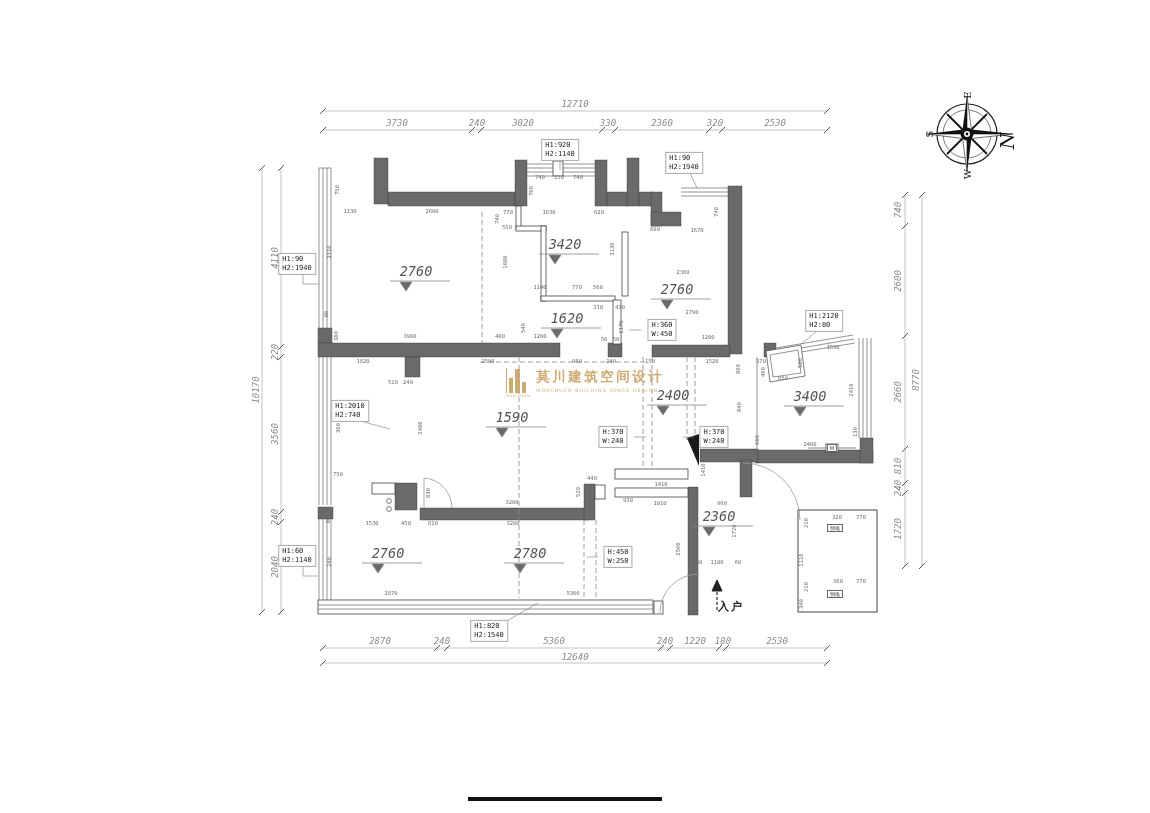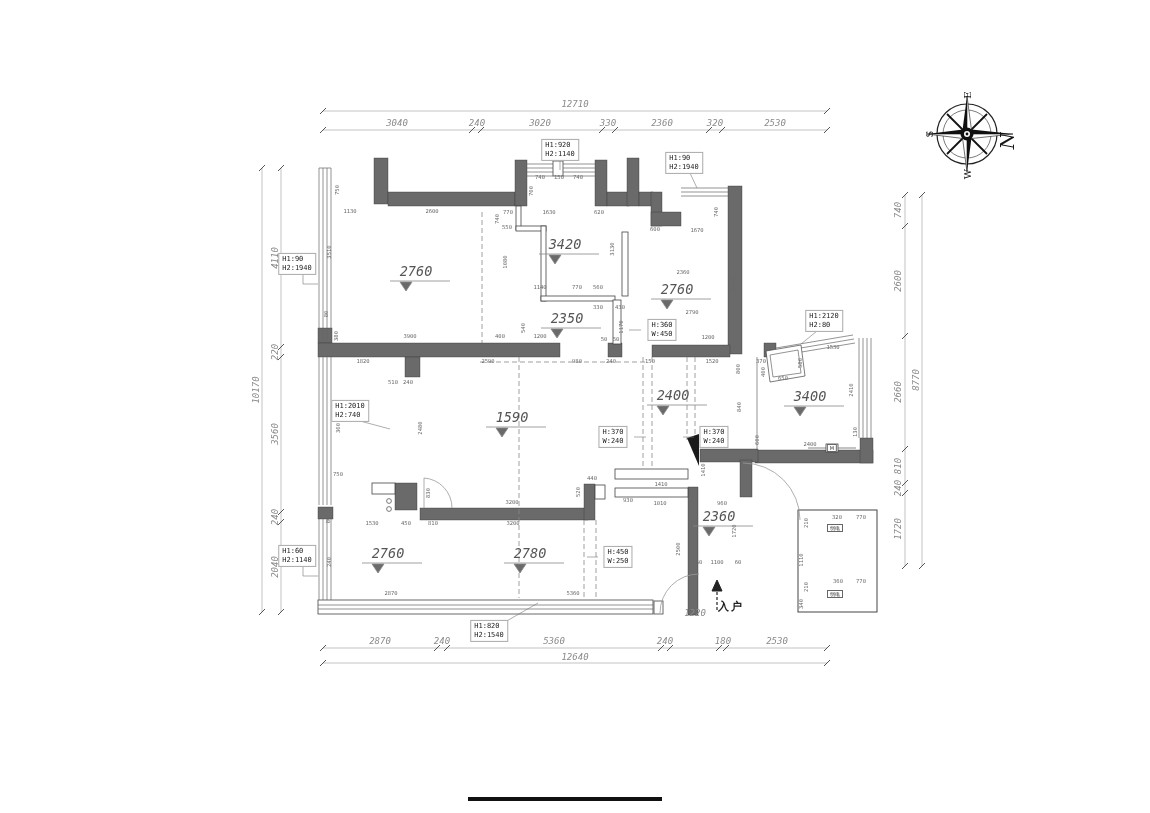--- a/index.html
+++ b/index.html
@@ -201,33 +201,33 @@
         <polygon points="967,172 962,134 967,134" fill="#fff" stroke="#111" stroke-width="0.6"></polygon>
     <polygon points="1013,134 967,129 967,134" fill="#111"></polygon>
         <polygon points="1013,134 967,139 967,134" fill="#fff" stroke="#111" stroke-width="0.6"></polygon>
     <circle cx="967" cy="134" r="6.5" fill="#111"></circle>
         <circle cx="967" cy="134" r="3" fill="#fff"></circle>
         <circle cx="967" cy="134" r="1.4" fill="#111"></circle>
   </g>
 </svg>
 
 <div class="cdim" style="left:575px;top:104px">12710</div>
-<div class="cdim" style="left:397px;top:123px">3040</div>
+<div class="cdim" style="left:397px;top:123px">3730</div>
 <div class="cdim" style="left:477px;top:123px">240</div>
-<div class="cdim" style="left:540px;top:123px">3020</div>
+<div class="cdim" style="left:523px;top:123px">3020</div>
 <div class="cdim" style="left:608px;top:123px">330</div>
 <div class="cdim" style="left:662px;top:123px">2360</div>
 <div class="cdim" style="left:715px;top:123px">320</div>
 <div class="cdim" style="left:775px;top:123px">2530</div>
 
 <div class="cdim" style="left:380px;top:641px">2870</div>
 <div class="cdim" style="left:442px;top:641px">240</div>
 <div class="cdim" style="left:554px;top:641px">5360</div>
 <div class="cdim" style="left:665px;top:641px">240</div>
-<div class="cdim" style="left:695px;top:613px">1220</div>
+<div class="cdim" style="left:695px;top:641px">1220</div>
 <div class="cdim" style="left:723px;top:641px">180</div>
 <div class="cdim" style="left:777px;top:641px">2530</div>
 <div class="cdim" style="left:575px;top:657px">12640</div>
 
 <div class="cdim v" style="left:275px;top:258px">4110</div>
 <div class="cdim v" style="left:275px;top:352px">220</div>
 <div class="cdim v" style="left:275px;top:434px">3560</div>
 <div class="cdim v" style="left:275px;top:517px">240</div>
 <div class="cdim v" style="left:275px;top:567px">2040</div>
 <div class="cdim v" style="left:256px;top:390px">10170</div>
@@ -236,21 +236,21 @@
 <div class="cdim v" style="left:898px;top:281px">2600</div>
 <div class="cdim v" style="left:898px;top:392px">2660</div>
 <div class="cdim v" style="left:898px;top:466px">810</div>
 <div class="cdim v" style="left:898px;top:488px">240</div>
 <div class="cdim v" style="left:898px;top:529px">1720</div>
 <div class="cdim v" style="left:916px;top:380px">8770</div>
 
 <div class="lvl" style="left:416px;top:271px">2760</div>
 <div class="lvl" style="left:565px;top:244px">3420</div>
 <div class="lvl" style="left:677px;top:289px">2760</div>
-<div class="lvl" style="left:567px;top:318px">2350</div>
+<div class="lvl" style="left:567px;top:318px">1620</div>
 <div class="lvl" style="left:512px;top:417px">1590</div>
 <div class="lvl" style="left:673px;top:395px">2400</div>
 <div class="lvl" style="left:810px;top:396px">3400</div>
 <div class="lvl" style="left:388px;top:553px">2760</div>
 <div class="lvl" style="left:530px;top:553px">2780</div>
 <div class="lvl" style="left:719px;top:516px">2360</div>
 
 <div class="lbox" style="left:560px;top:150px">
       <div>H1:920</div>
       <div>H2:1140</div>
@@ -389,16 +389,30 @@
 <div class="wbox" style="left:835px;top:528px">弱电</div>
 <div class="wbox" style="left:835px;top:594px">弱电</div>
 
 <div class="entr" style="left:731px;top:606px">入户</div>
 
 <div class="cmp" style="left:967px;top:95px;font-size:10px">E</div>
 <div class="cmp" style="left:929px;top:134px;font-size:10px">S</div>
 <div class="cmp" style="left:967px;top:174px;font-size:10px">W</div>
 <div class="cmp" style="left:1007px;top:141px;font-size:19px;font-style:italic">N</div>
 
+<div class="wm">
+  <div>
+    <div class="wm-bars">
+          <i style="width:4px;height:15px"></i>
+          <i style="width:5px;height:24px"></i>
+          <i style="width:4px;height:11px"></i>
+        </div>
+    <div class="wm-cap">MOKCHUEN</div>
+  </div>
+  <div>
+    <div class="wm-cn">莫川建筑空间设计</div>
+    <div class="wm-en">MOKCHUEN BUILDING SPACE DESIGN</div>
+  </div>
+</div>
 
 <div class="ttl-bar"></div>
 
 </div>
 
 </body></html>

